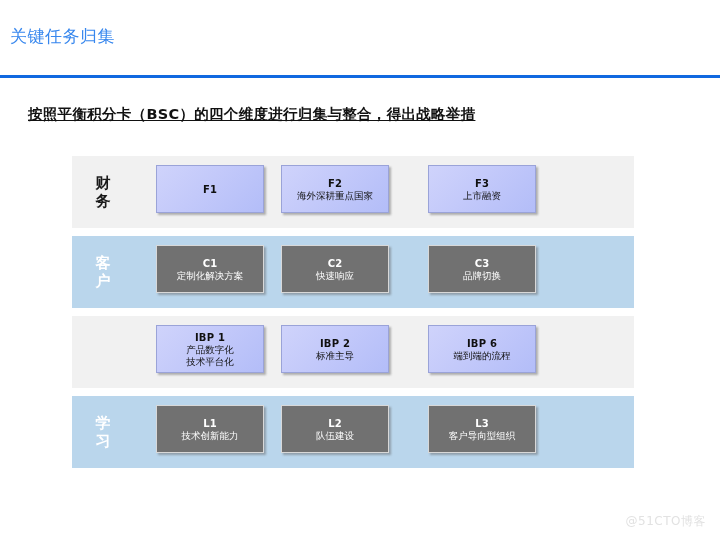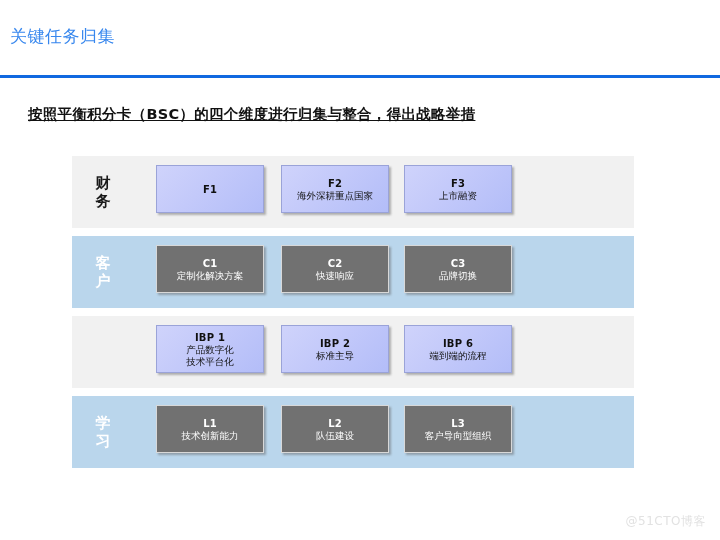--- a/index.html
+++ b/index.html
@@ -105,21 +105,21 @@
     flex-direction: column;
     align-items: center;
     justify-content: center;
     font-size: 9.5px;
     line-height: 12px;
     text-align: center;
     box-shadow: 2px 2px 2px rgba(90,90,90,0.45);
   }
   .card.col0 { left: 12px; text-align: right; }
   .card.col1 { left: 137px; }
-  .card.col2 { left: 260px; }
+  .card.col2 { left: 284px; }
 
   .card.style-violet {
     background: linear-gradient(135deg, #cfd3fb 0%, #c3c9fa 45%, #b3bdf8 100%);
     border: 1px solid #9aa3d8;
     color: #101010;
   }
   .card.style-gray {
     background: #717171;
     border: 1px solid #d8d8d8;
     color: #ffffff;

